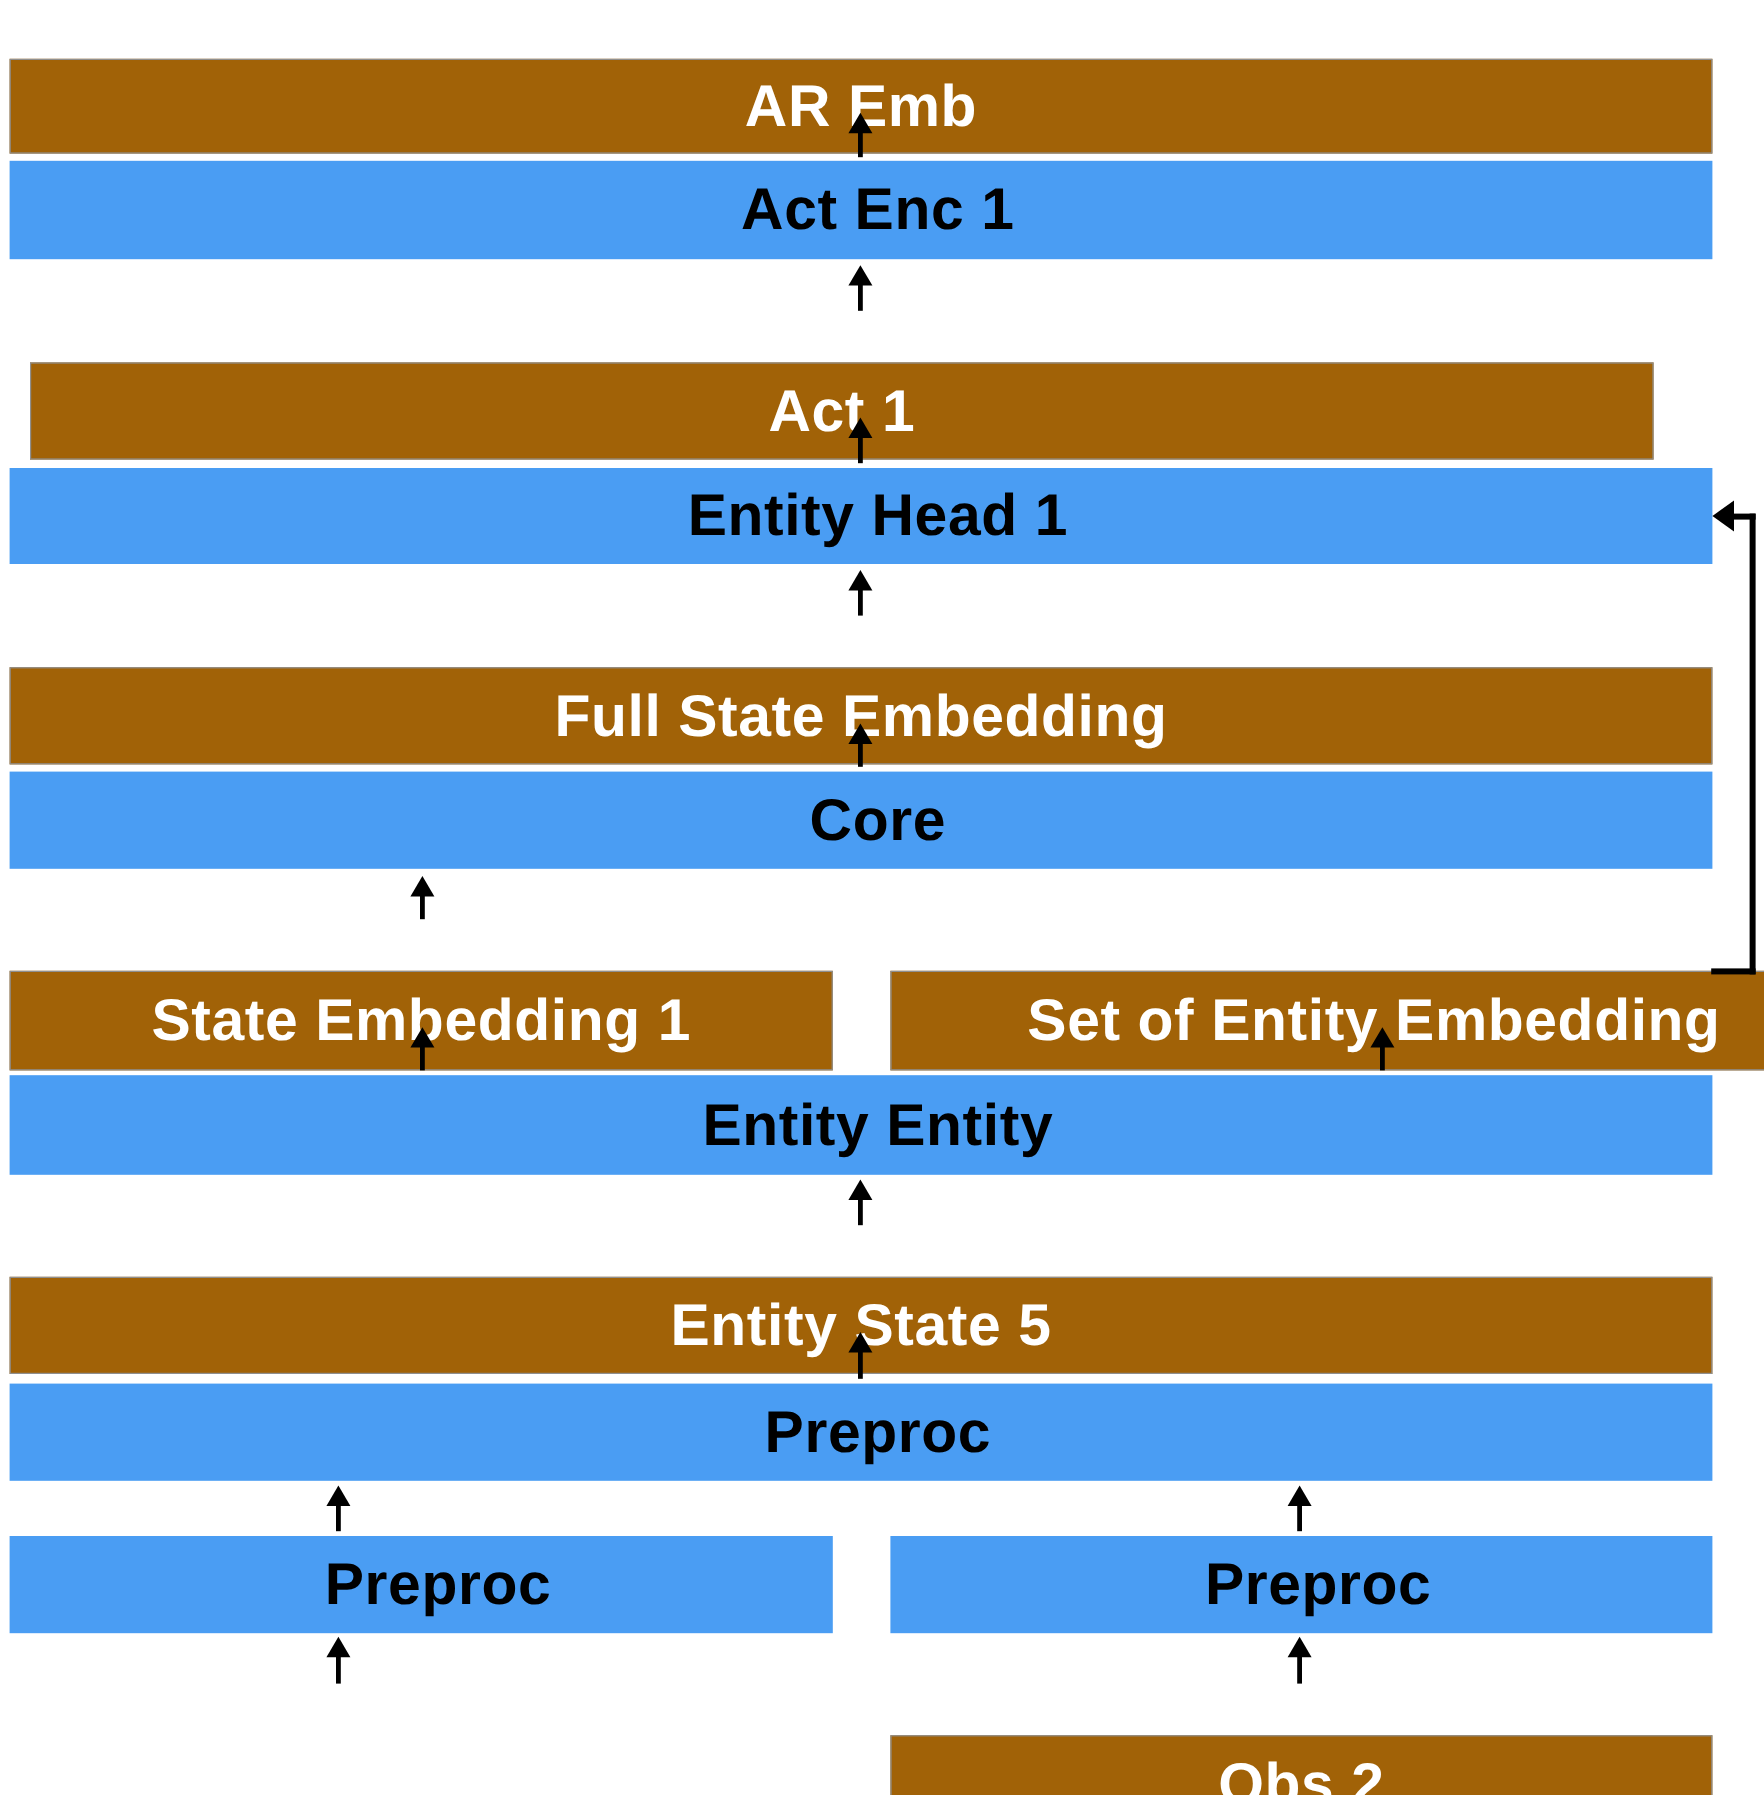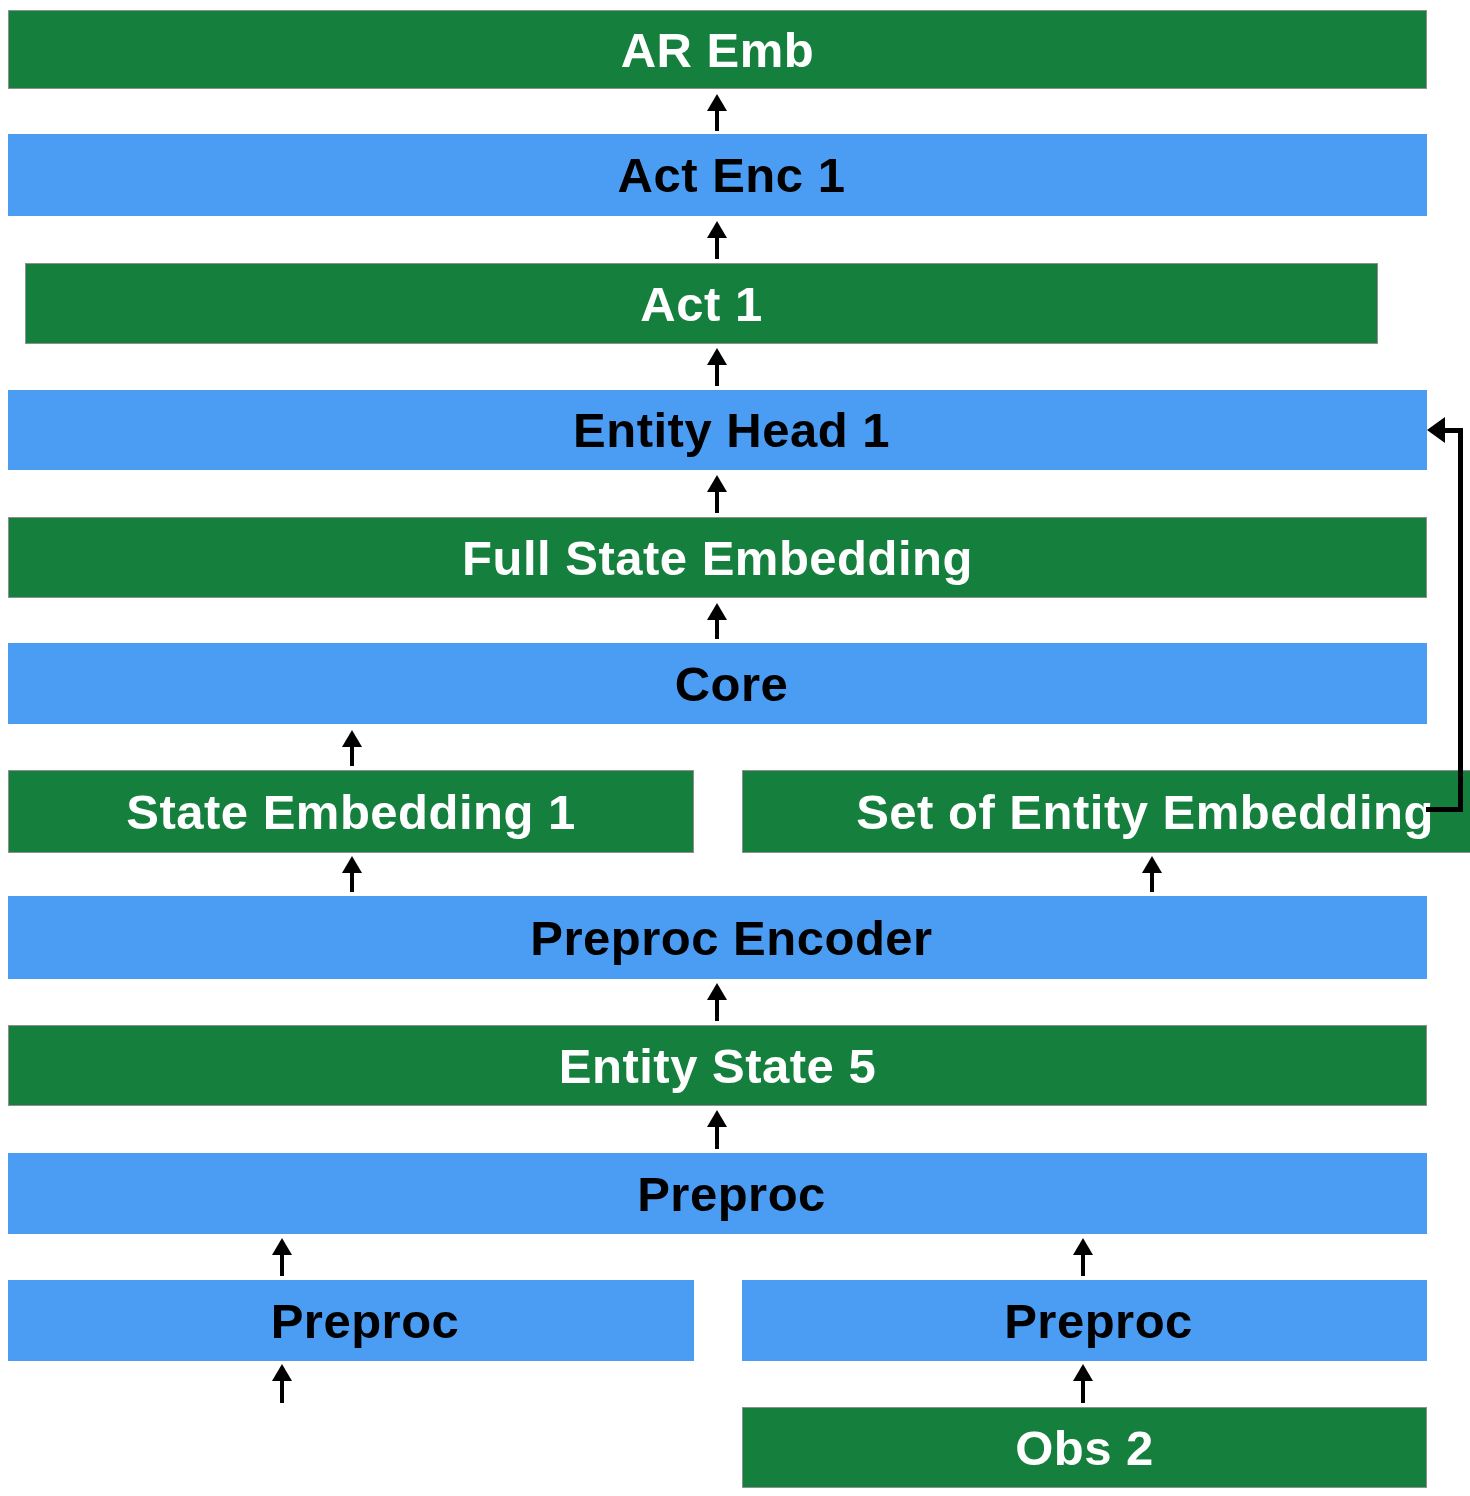--- a/index.html
+++ b/index.html
@@ -26,22 +26,23 @@
     justify-content: center;
     box-sizing: border-box;
   }
   .blk .lbl {
     font-size: 49px;
     font-weight: bold;
     letter-spacing: 0.5px;
     white-space: nowrap;
   }
   .blk--black {
-    background: #15803d;
+    background: #a16207;
     border: 1px solid #8f8f8f;
+    margin-top: 39px;
   }
   .blk--black .lbl { color: #ffffff; }
   .blk--blue {
     background: #4A9DF3;
     padding-left: 28px;
   }
   .blk--blue .lbl { color: #000000; }
 
   
   .arrow {
@@ -102,21 +103,21 @@
   </div>
 
   <div class="blk blk--black" style="left:8px;top:770px;width:686px;height:83px">
     <span class="lbl">State Embedding 1</span>
   </div>
   <div class="blk blk--black" style="left:742px;top:770px;width:806px;height:83px">
     <span class="lbl">Set of Entity Embedding</span>
   </div>
 
   <div class="blk blk--blue" style="left:8px;top:896px;width:1419px;height:83px">
-    <span class="lbl">Preproc Encoder</span>
+    <span class="lbl">Entity Entity</span>
   </div>
 
   <div class="blk blk--black" style="left:8px;top:1025px;width:1419px;height:81px">
     <span class="lbl">Entity State 5</span>
   </div>
 
   <div class="blk blk--blue" style="left:8px;top:1153px;width:1419px;height:81px">
     <span class="lbl">Preproc</span>
   </div>
 

